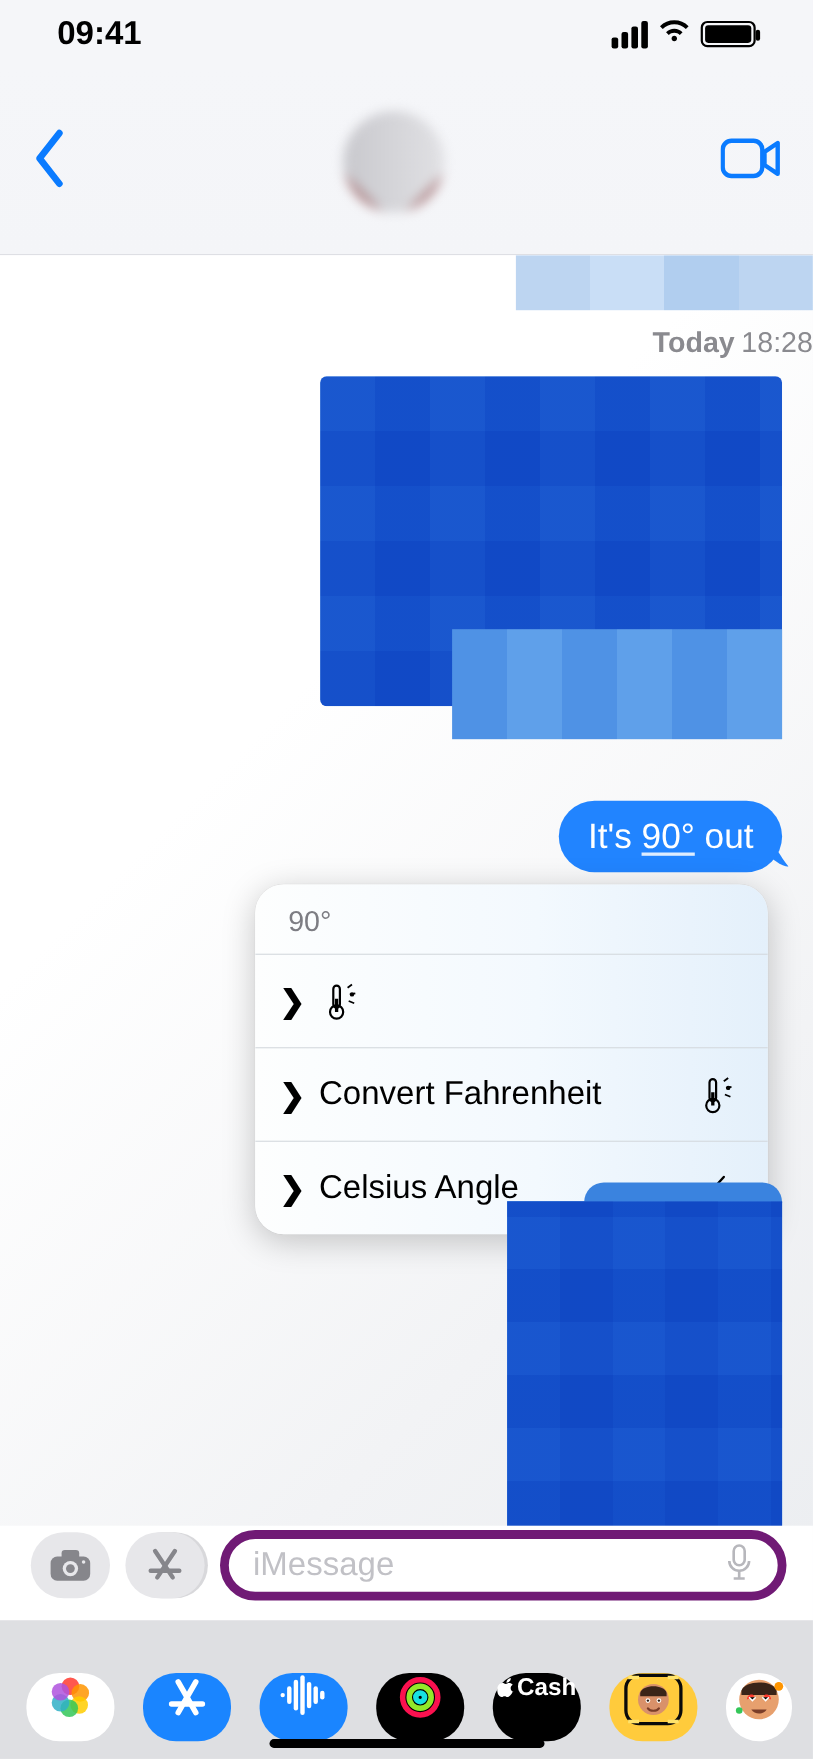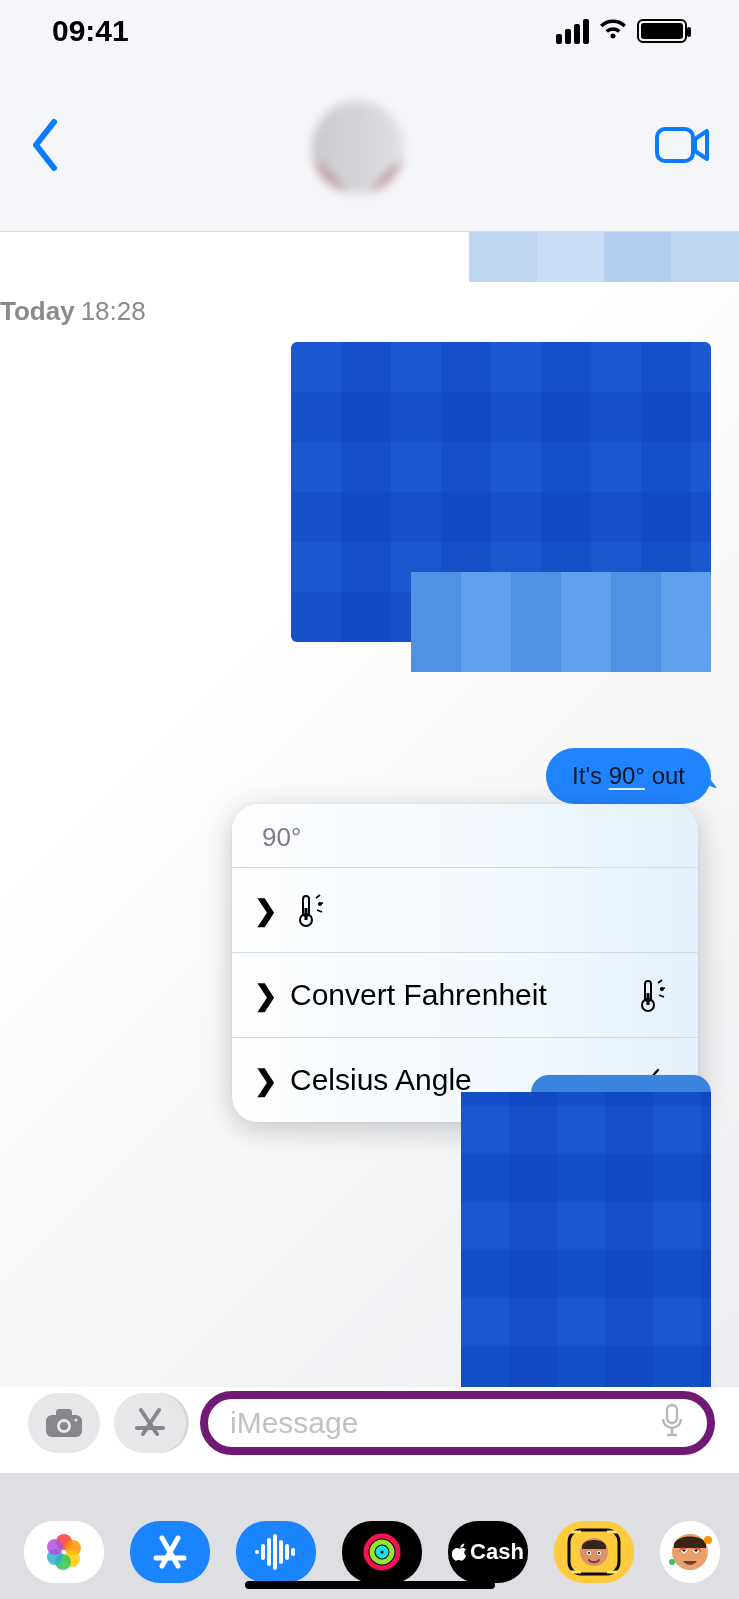--- a/index.html
+++ b/index.html
@@ -54,27 +54,27 @@
   .px2 { right:28px; top:110px; width:420px; height:300px;
     background:
       repeating-linear-gradient(0deg,#4a8fe3 0 50px,#5a9ce8 50px 100px),
       repeating-linear-gradient(90deg,#4a8fe3 0 50px,#3a82de 50px 100px);
     background-blend-mode: multiply; border-radius:6px; filter: blur(0.4px);
   }
   .px2b { right:28px; top:340px; width:300px; height:100px;
     background: repeating-linear-gradient(90deg,#4f92e5 0 50px,#5fa0ea 50px 100px);
   }
 
-  .timestamp { position:absolute; top:64px; left:0; right:0; text-align:left; color:#8a8a8f; font-size:26px; font-weight:500; }
+  .timestamp { position:absolute; top:64px; left:0; right:0; text-align:right; color:#8a8a8f; font-size:26px; font-weight:500; }
   .timestamp .bold { font-weight:600; color:#8a8a8f; margin-right:6px; }
 
   
   .bubble-sent {
-    position:absolute; right:28px; top:516px;
-    background:#2184ff; color:#0f172a; font-size:24px; font-weight:400;
+    position:absolute; right:28px; top:496px;
+    background:#2184ff; color:#ffffff; font-size:32px; font-weight:400;
     padding: 14px 26px; border-radius: 36px; border-bottom-right-radius:36px;
   }
   .bubble-sent .underlined { text-decoration: underline; text-decoration-color: rgba(255,255,255,.85); text-underline-offset:4px; }
   .bubble-tail {
     position:absolute; right:22px; top:534px; width:26px; height:26px; background:#2184ff;
     clip-path: path("M0 0 C 10 18, 22 22, 26 22 C 18 12, 14 4, 12 0 Z");
   }
 
   
   .popup {
@@ -121,21 +121,21 @@
   }
   .msg-field .ph { color:#c1c1c6; font-size:30px; flex:1; }
   .msg-field .mic { color:#b7b7bc; }
 
   
   .app-strip {
     position:absolute; left:0; right:0; bottom:0; height:126px;
     background:#dedfe2; display:flex; align-items:center; gap:26px;
     padding: 0 0 0 24px; overflow: hidden;
   }
-  .app-icon { width:80px; height:62px; border-radius:30px; display:flex; align-items:center; justify-content:center; font-size:28px; color:#fff;margin-top:32px; }
+  .app-icon { width:80px; height:62px; border-radius:30px; display:flex; align-items:flex-start; justify-content:center; font-size:28px; color:#fff;margin-top:32px; }
   .app-photos { background:#fff; }
   .app-store  { background:#1a85ff; }
   .app-audio  { background:#1a85ff; }
   .app-fitness{ background:#000; }
   .app-cash   { background:#000; color:#fff; font-weight:600; font-size:22px; }
   .app-memoji { background:#ffcb3c; }
   .app-animoji{ background:#fff; }
 
   .home-indicator {
     position:absolute; bottom:10px; left:50%; transform:translateX(-50%);

